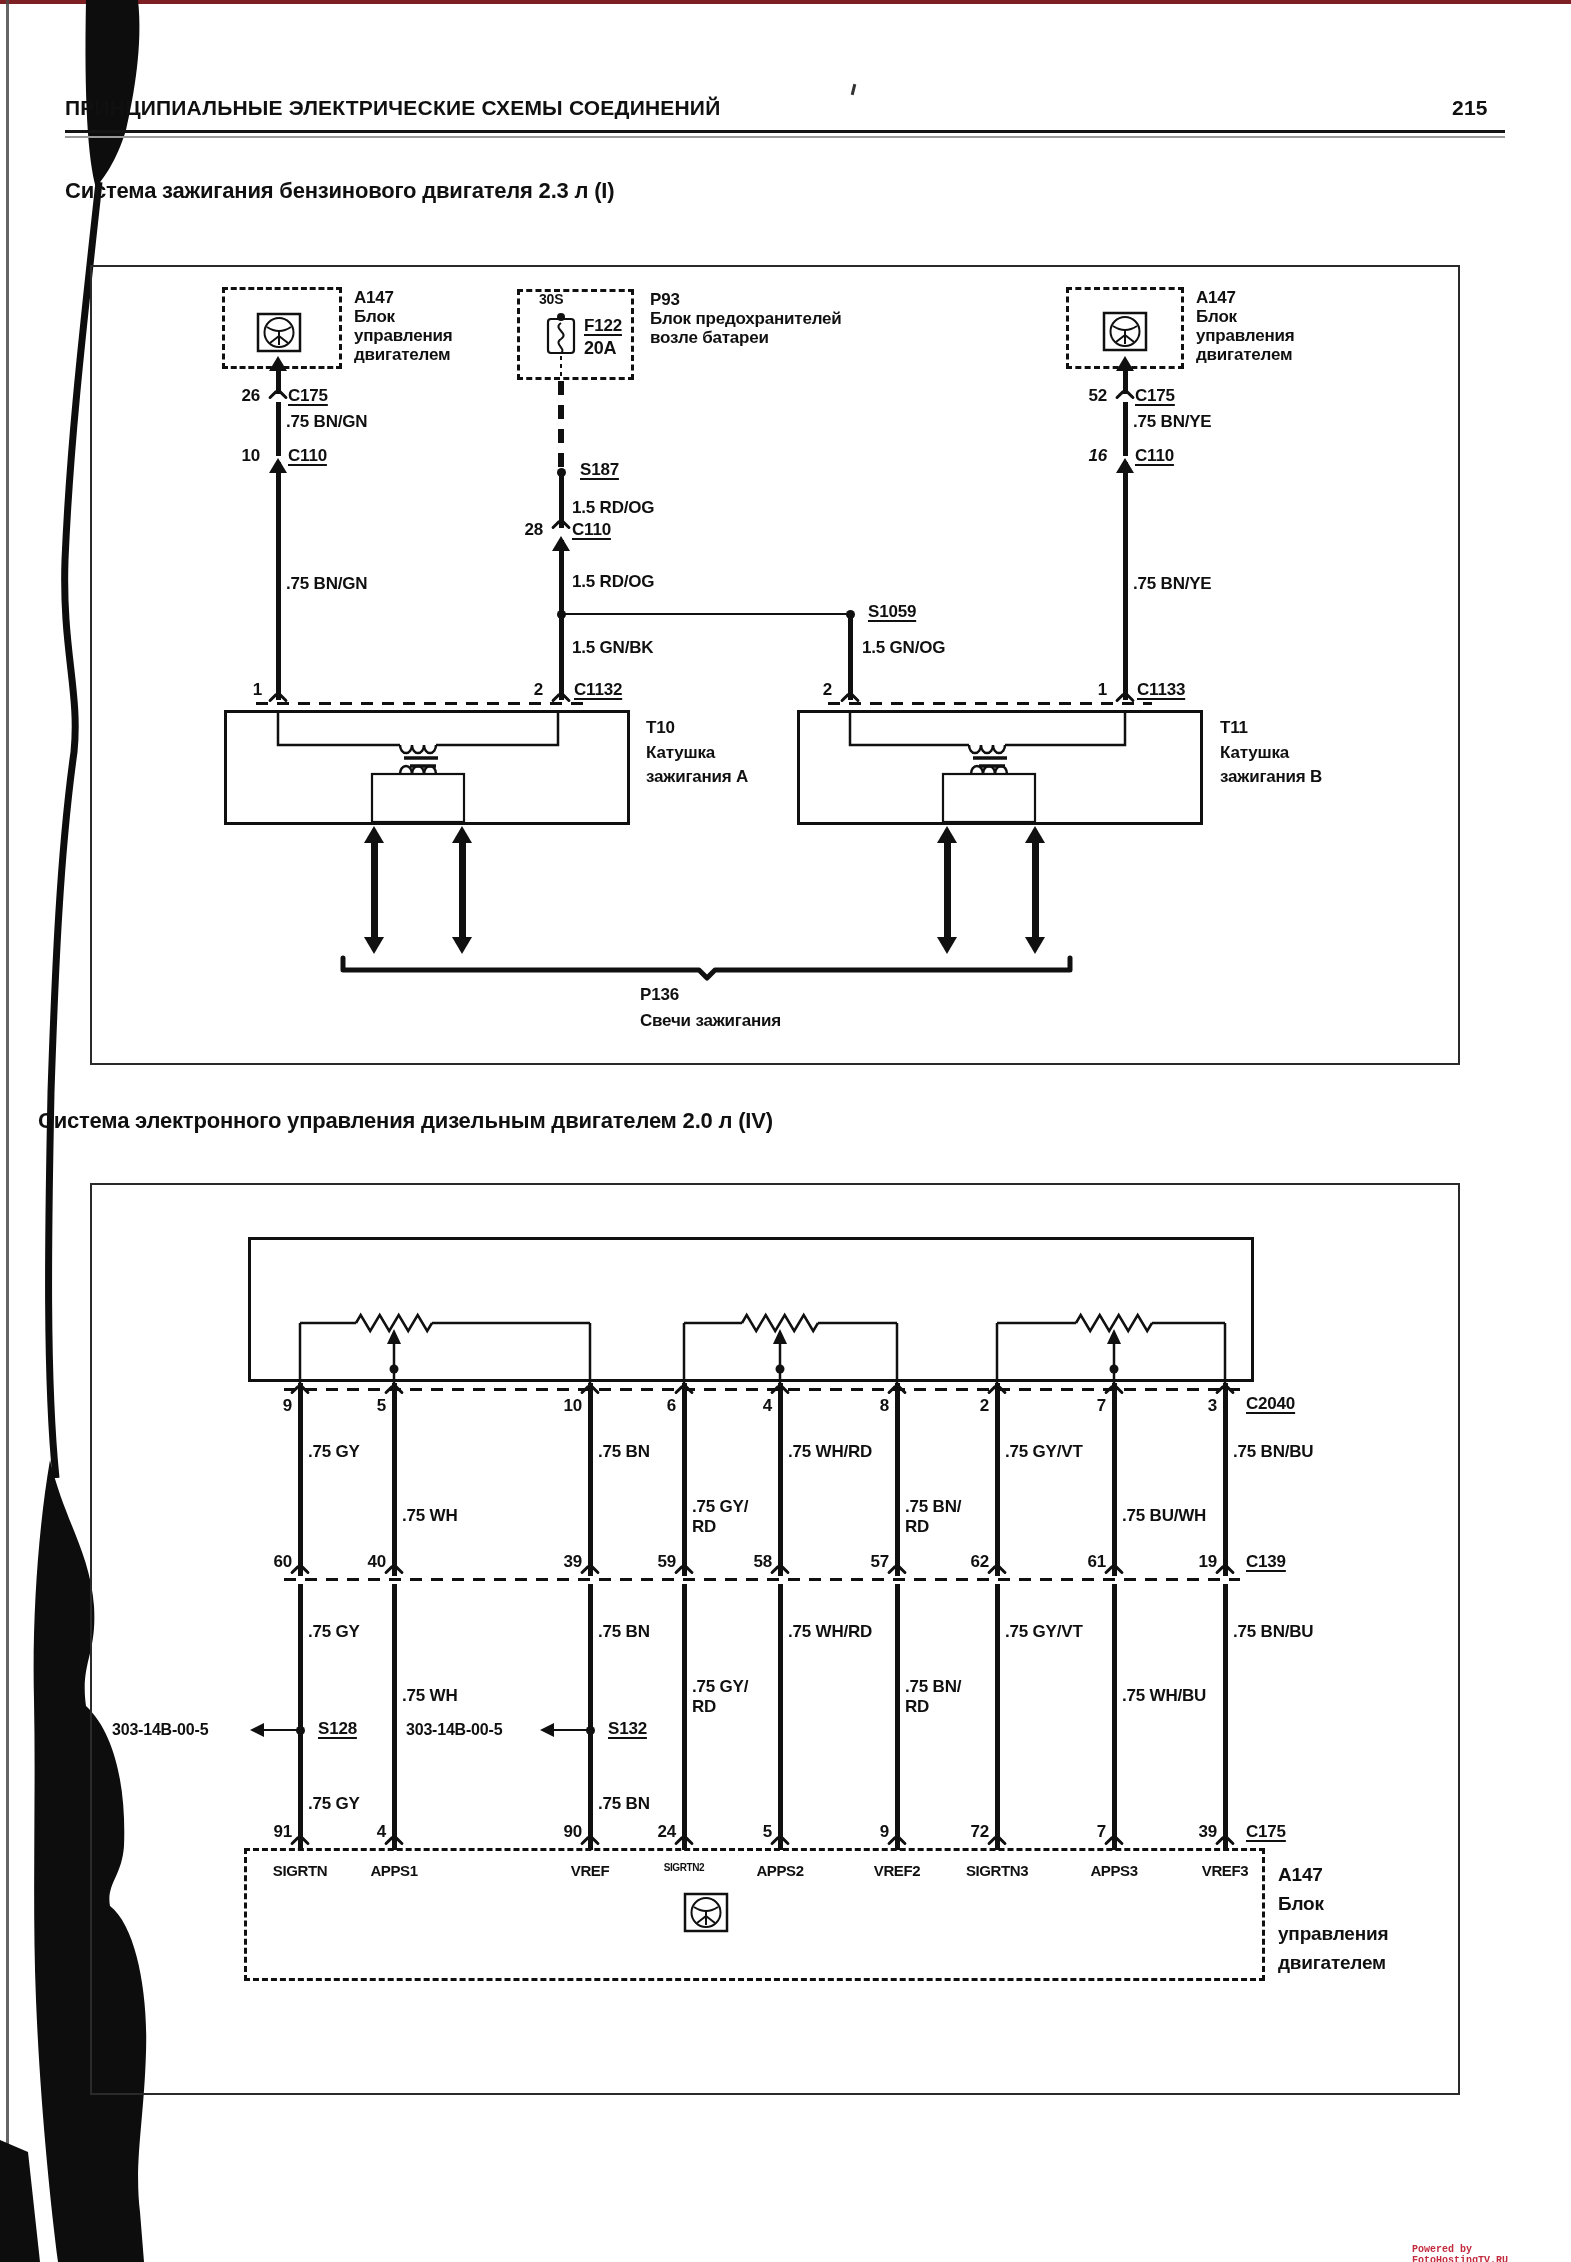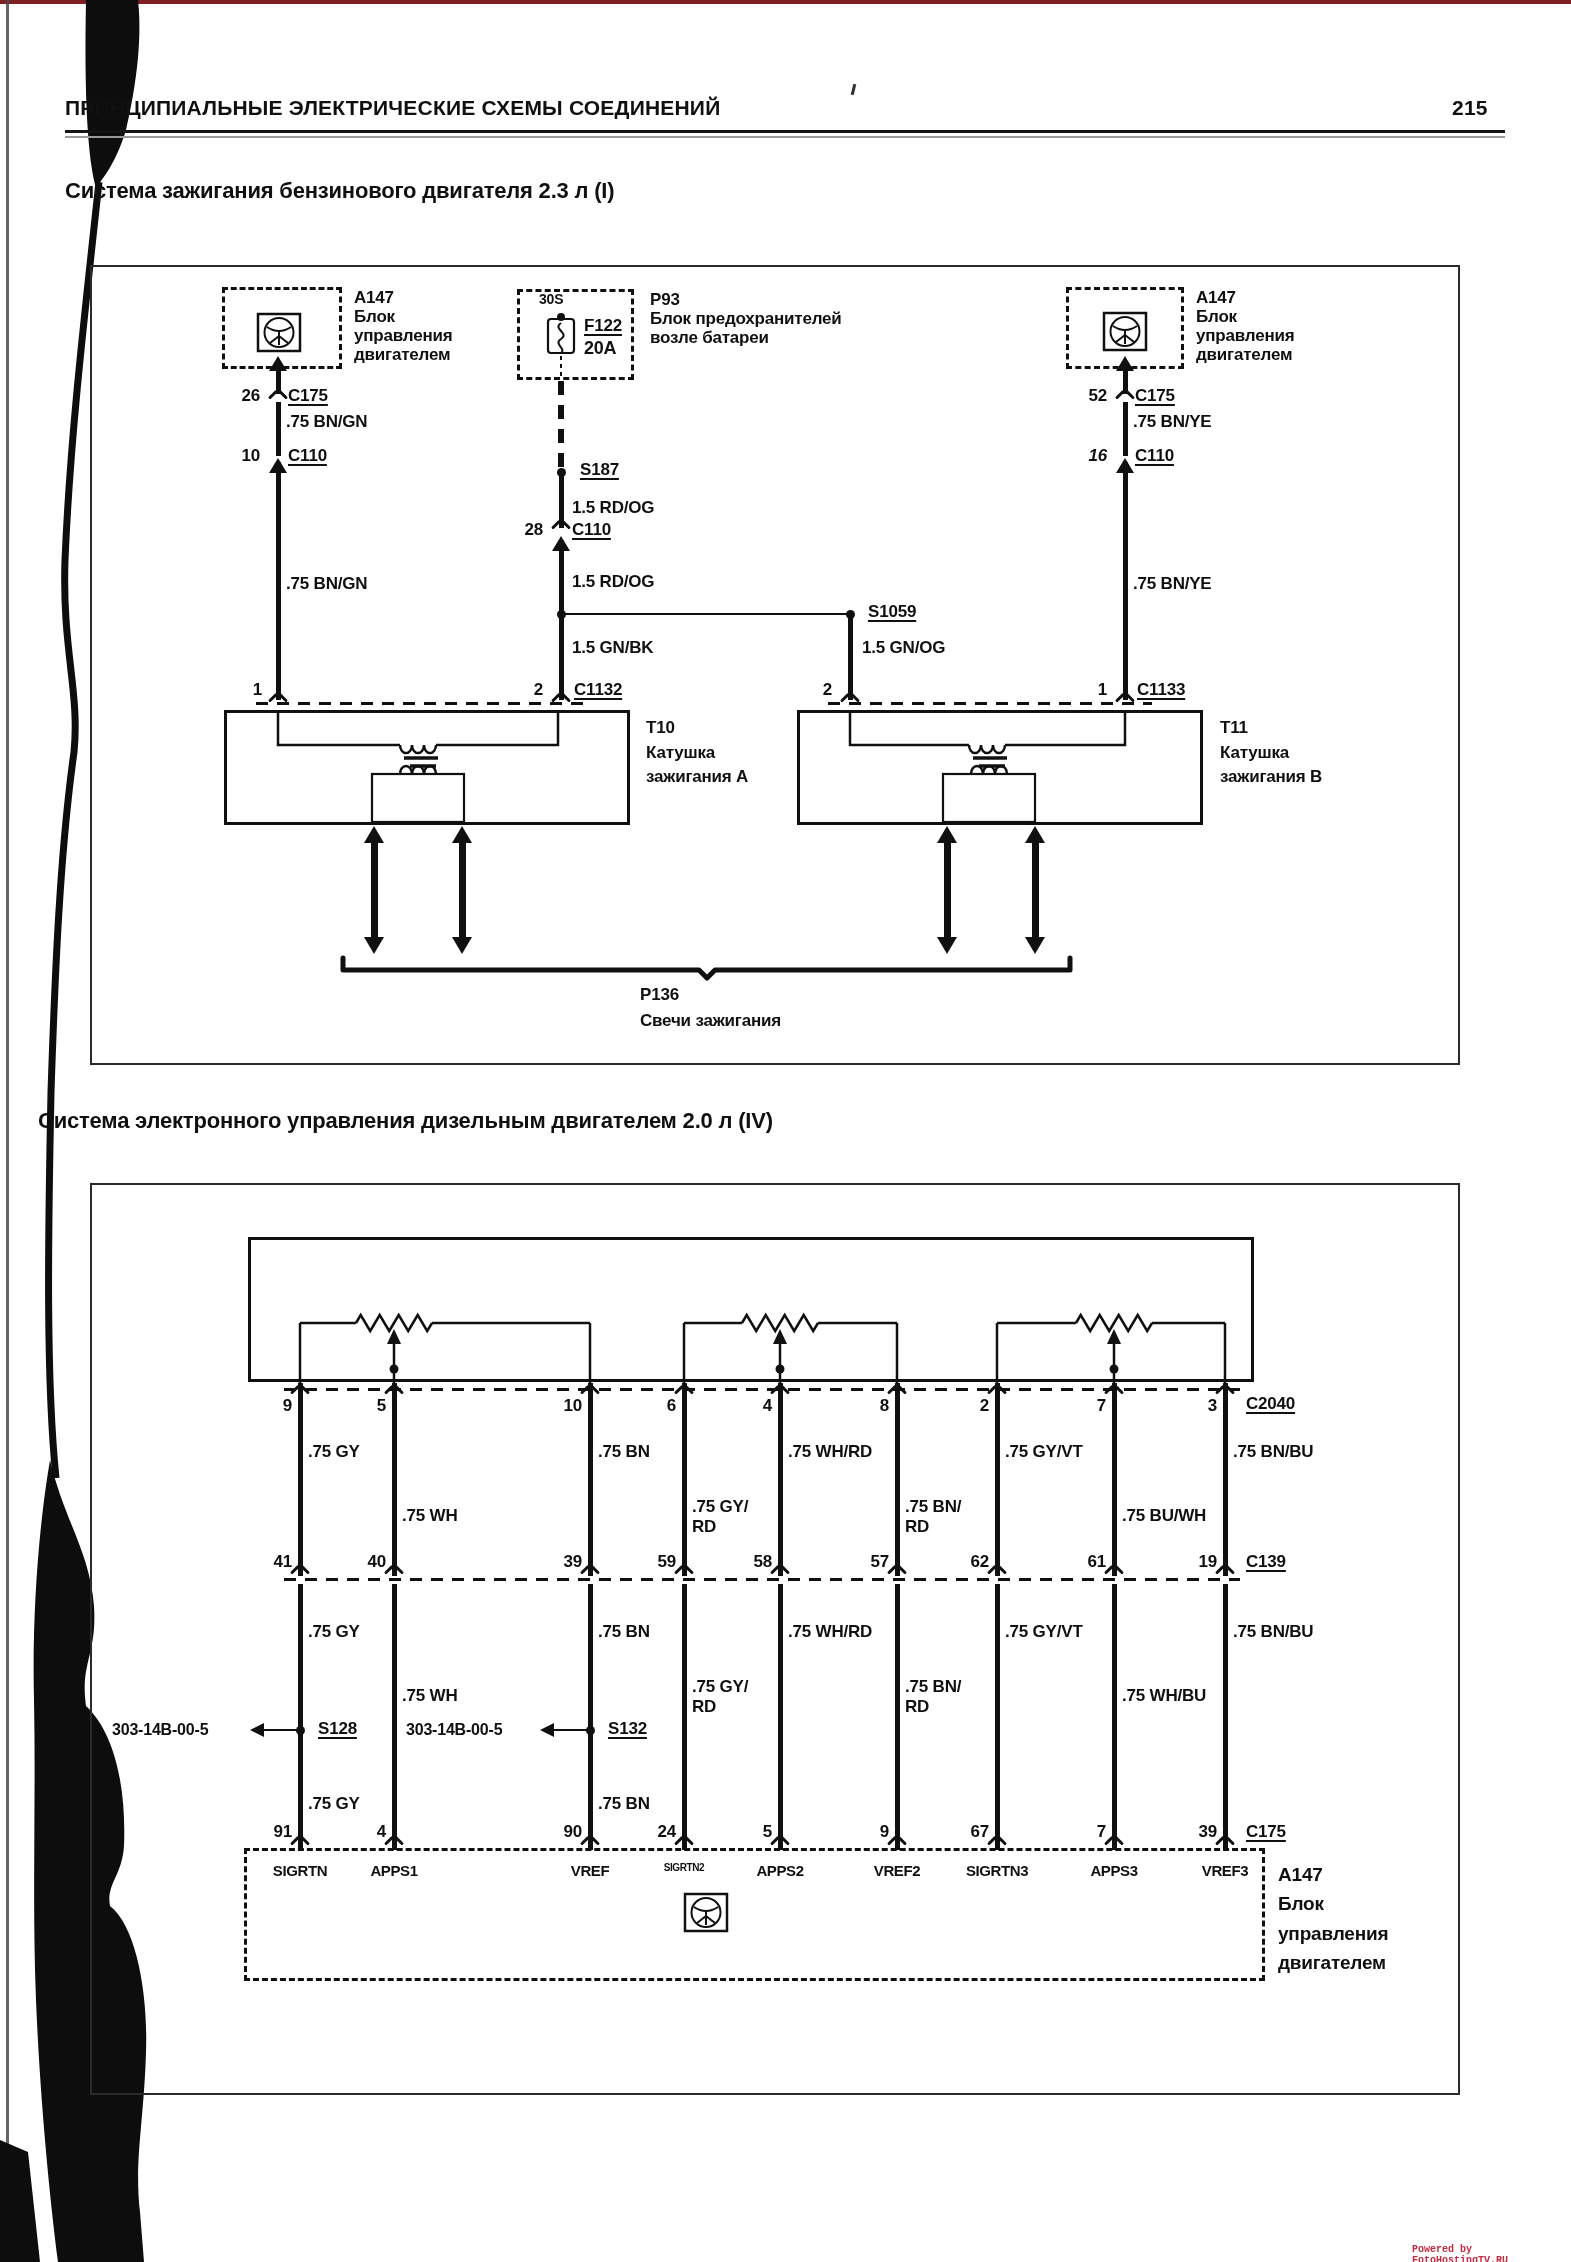--- a/index.html
+++ b/index.html
@@ -262,21 +262,21 @@
 управления
 двигателем</div>
 
   <div id="wire-grid">
       <div class="vwire" style="left: 300px; top: 1383px; height: 193px;"></div>
       <div class="vwire" style="left: 300px; top: 1584px; height: 266px;"></div>
       <div class="hk" style="left: 300px; top: 1389px;"></div>
       <div class="hk" style="left: 300px; top: 1569px;"></div>
       <div class="hk" style="left: 300px; top: 1840px;"></div>
       <div class="t pin" style="left: 242px; top: 1396px;">9</div>
-      <div class="t pin" style="left: 242px; top: 1552px;">41</div>
+      <div class="t pin" style="left: 242px; top: 1552px;">60</div>
       <div class="t pin" style="left: 242px; top: 1822px;">91</div>
       <div class="t" style="left: 308px; top: 1442px;">.75 GY</div>
       <div class="t" style="left: 308px; top: 1622px;">.75 GY</div>
       <div class="t" style="left: 255px; top: 1862px; width: 90px; text-align: center; font-size: 15px; letter-spacing: -0.4px;">SIGRTN</div>
       <div class="vwire" style="left: 394px; top: 1383px; height: 193px;"></div>
       <div class="vwire" style="left: 394px; top: 1584px; height: 266px;"></div>
       <div class="hk" style="left: 394px; top: 1389px;"></div>
       <div class="hk" style="left: 394px; top: 1569px;"></div>
       <div class="hk" style="left: 394px; top: 1840px;"></div>
       <div class="t pin" style="left: 336px; top: 1396px;">5</div>
@@ -333,21 +333,21 @@
       <div class="t" style="left: 905px; top: 1677px;">.75 BN/
 RD</div>
       <div class="t" style="left: 852px; top: 1862px; width: 90px; text-align: center; font-size: 15px; letter-spacing: -0.4px;">VREF2</div>
       <div class="vwire" style="left: 997px; top: 1383px; height: 193px;"></div>
       <div class="vwire" style="left: 997px; top: 1584px; height: 266px;"></div>
       <div class="hk" style="left: 997px; top: 1389px;"></div>
       <div class="hk" style="left: 997px; top: 1569px;"></div>
       <div class="hk" style="left: 997px; top: 1840px;"></div>
       <div class="t pin" style="left: 939px; top: 1396px;">2</div>
       <div class="t pin" style="left: 939px; top: 1552px;">62</div>
-      <div class="t pin" style="left: 939px; top: 1822px;">67</div>
+      <div class="t pin" style="left: 939px; top: 1822px;">72</div>
       <div class="t" style="left: 1005px; top: 1442px;">.75 GY/VT</div>
       <div class="t" style="left: 1005px; top: 1622px;">.75 GY/VT</div>
       <div class="t" style="left: 952px; top: 1862px; width: 90px; text-align: center; font-size: 15px; letter-spacing: -0.4px;">SIGRTN3</div>
       <div class="vwire" style="left: 1114px; top: 1383px; height: 193px;"></div>
       <div class="vwire" style="left: 1114px; top: 1584px; height: 266px;"></div>
       <div class="hk" style="left: 1114px; top: 1389px;"></div>
       <div class="hk" style="left: 1114px; top: 1569px;"></div>
       <div class="hk" style="left: 1114px; top: 1840px;"></div>
       <div class="t pin" style="left: 1056px; top: 1396px;">7</div>
       <div class="t pin" style="left: 1056px; top: 1552px;">61</div>

